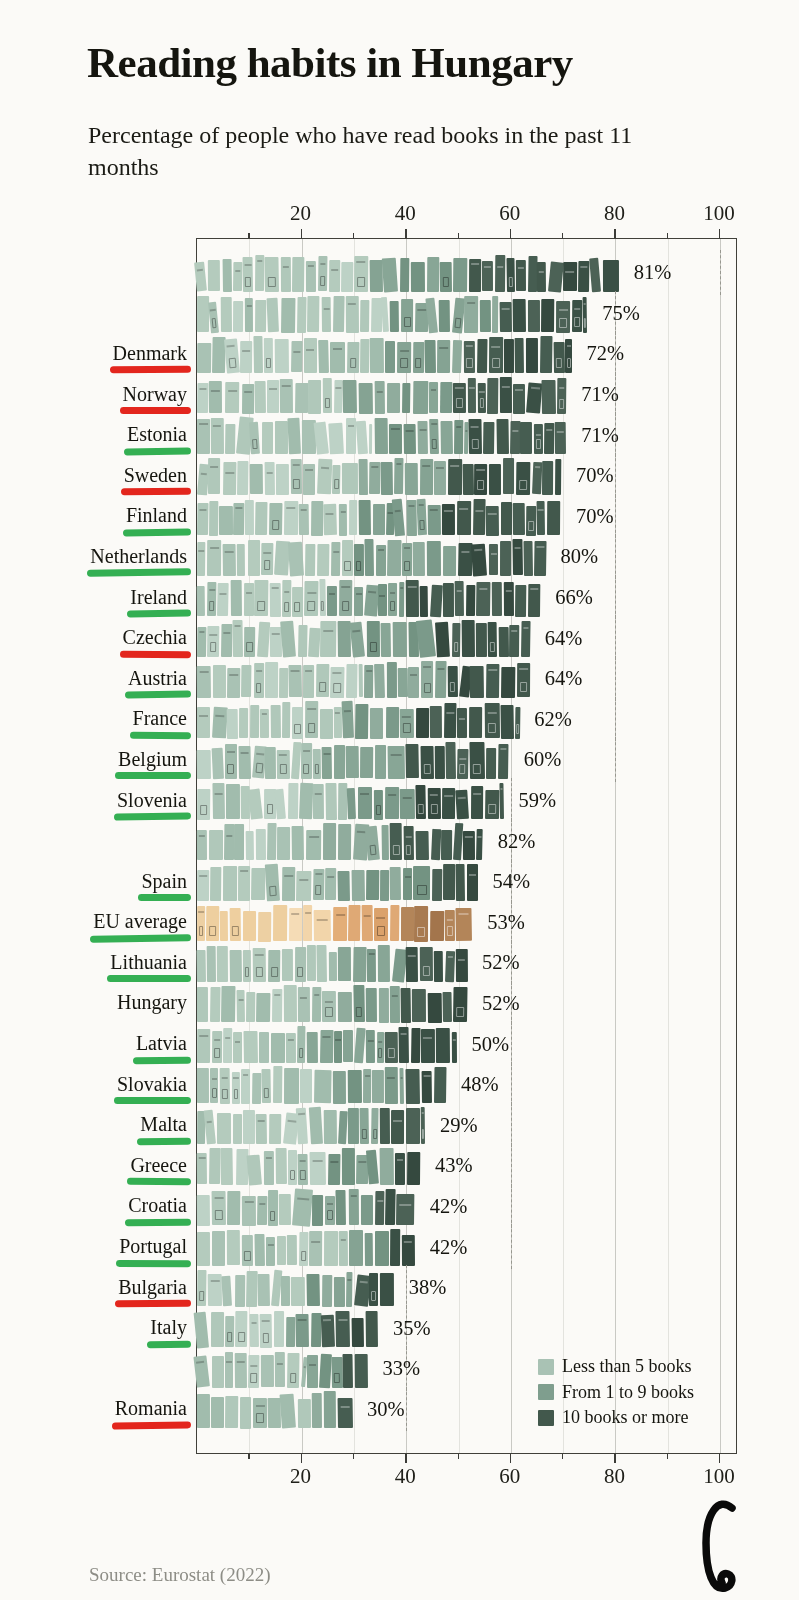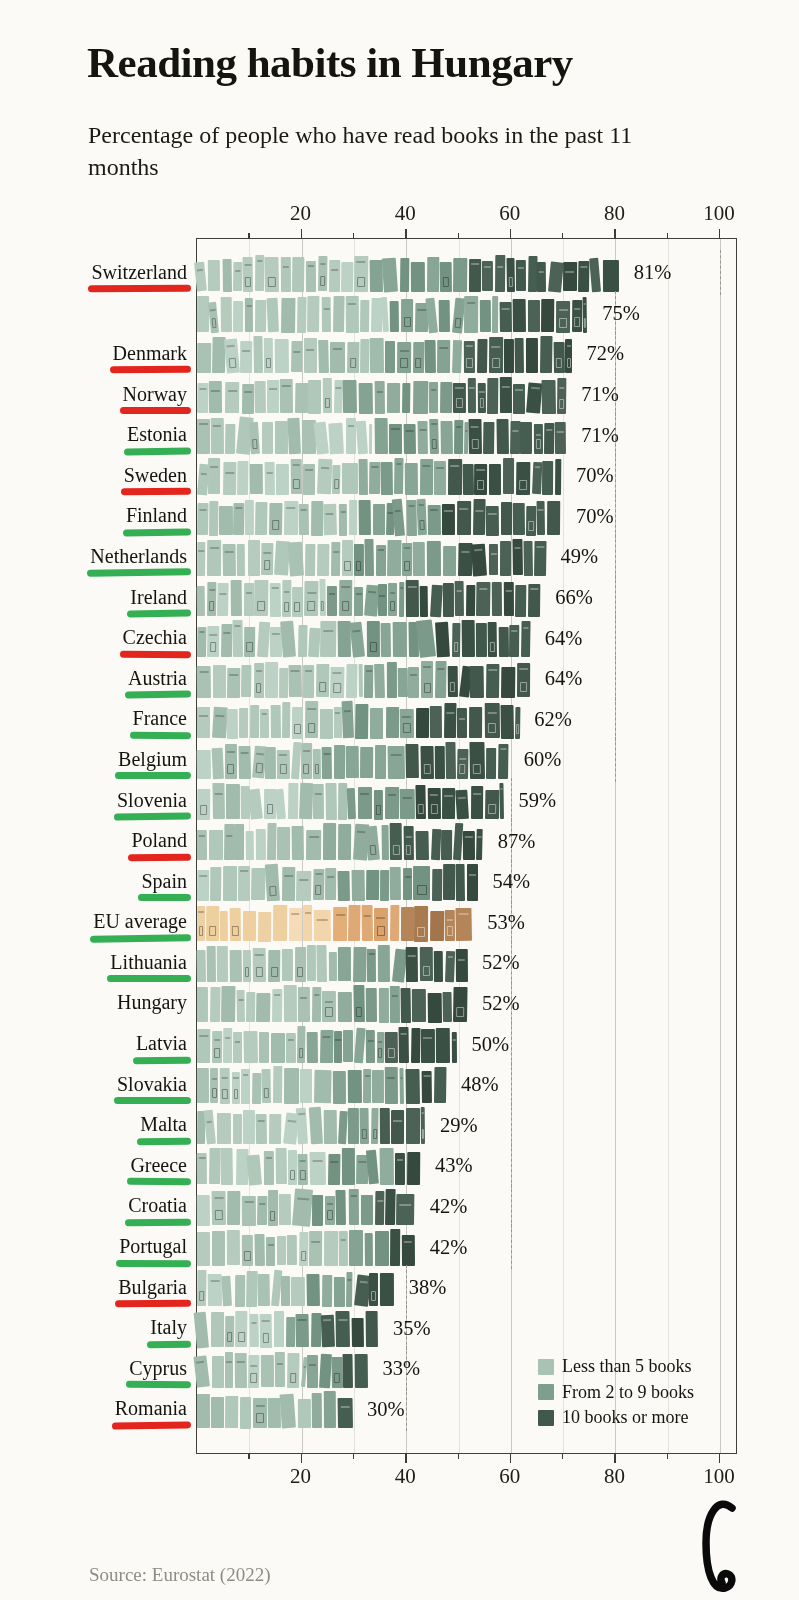--- a/index.html
+++ b/index.html
@@ -110,23 +110,20 @@
         <div class="gridline minor" style="left: 156.9px;"></div>
         <div class="gridline minor" style="left: 261.5px;"></div>
         <div class="gridline minor" style="left: 366.1px;"></div>
         <div class="gridline minor" style="left: 470.7px;"></div>
         <div class="gridline major" style="left: 104.6px;"></div>
         <div class="gridline major" style="left: 209.2px;"></div>
         <div class="gridline major" style="left: 313.8px;"></div>
         <div class="gridline major" style="left: 418.4px;"></div>
         <div class="gridline major" style="left: 523px;"></div>
         <div class="row">
-          <div class="label-cell">
-            <span class="clabel">Switzerland<i class="uline red" style="transform: rotate(-0.21deg);"></i></span>
-          </div>
           <span class="dash-guide" style="left: 523px;"></span>
           <div class="books">
             <div class="book" style="width: 10.3px; height: 29.4px; margin-right: 1.1px; background: rgb(180, 203, 189); transform-origin: 50% 100%; transform: rotate(-5.7deg);">
               <div class="bdet" style="left: 18%; right: 18%; height: 2px; top: 23.1655%; background: rgba(0, 0, 0, 0.22);"></div>
             </div>
             <div class="book" style="width: 12.3px; height: 31.3px; margin-right: 1.9px; background: rgb(180, 203, 189); transform-origin: 50% 100%; transform: rotate(-0.3deg);"></div>
             <div class="book" style="width: 8.8px; height: 32.5px; margin-right: 1.8px; background: rgb(161, 188, 173); transform-origin: 50% 100%; transform: rotate(-0.8deg);"></div>
             <div class="book" style="width: 8.6px; height: 29.3px; margin-right: 1.4px; background: rgb(180, 203, 189); transform-origin: 50% 100%; transform: rotate(0.8deg);">
               <div class="bdet" style="left: 18%; right: 18%; height: 2px; top: 26.4976%; background: rgba(0, 0, 0, 0.22);"></div>
             </div>
@@ -685,21 +682,21 @@
             </div>
             <div class="book" style="width: 11px; height: 35.2px; margin-right: 1.9px; background: rgb(76, 98, 86); transform-origin: 50% 100%; transform: rotate(0.1deg);"></div>
             <div class="book" style="width: 9.9px; height: 36.3px; margin-right: 1.1px; background: rgb(53, 73, 63); transform-origin: 50% 100%; transform: rotate(-0.9deg);">
               <div class="bdet" style="left: 18%; right: 18%; height: 2px; top: 21.6056%; background: rgba(255, 255, 255, 0.3);"></div>
             </div>
             <div class="book" style="width: 9.2px; height: 34.6px; margin-right: 1.2px; background: rgb(76, 98, 86); transform-origin: 50% 100%; transform: rotate(-0.9deg);"></div>
             <div class="book" style="width: 11.7px; height: 35.2px; margin-right: 1.3px; background: rgb(70, 93, 81); transform-origin: 50% 100%; transform: rotate(0.9deg);">
               <div class="bdet" style="left: 18%; right: 18%; height: 2px; top: 14.1155%; background: rgba(255, 255, 255, 0.3);"></div>
             </div>
           </div>
-          <span class="pct" style="left: 363.41px;">49%</span>
+          <span class="pct" style="left: 363.41px;">80%</span>
         </div>
         <div class="row">
           <div class="label-cell">
             <span class="clabel">Ireland<i class="uline green" style="transform: rotate(-0.76deg);"></i></span>
           </div>
           <span class="dash-guide" style="left: 418.4px;"></span>
           <div class="books">
             <div class="book" style="width: 8.2px; height: 30.3px; margin-right: 1.4px; background: rgb(169, 194, 180); transform-origin: 50% 100%; transform: rotate(-0.7deg);"></div>
             <div class="book" style="width: 9.4px; height: 34.1px; margin-right: 1.3px; background: rgb(161, 188, 173); transform-origin: 50% 100%; transform: rotate(0.7deg);">
               <div class="bdet" style="left: 18%; right: 18%; height: 2px; top: 19.3668%; background: rgba(0, 0, 0, 0.22);"></div>
@@ -1089,23 +1086,20 @@
             <div class="book" style="width: 13.7px; height: 29.1px; margin-right: 1.7px; background: rgb(66, 88, 76); transform-origin: 50% 100%; transform: rotate(0.8deg);">
               <div class="bdet" style="left: 22%; right: 22%; height: 8px; bottom: 5px; border: 1.5px solid rgba(255, 255, 255, 0.45); border-radius: 1px;"></div>
             </div>
             <div class="book" style="width: 3.9px; height: 36.1px; margin-right: 1.1px; background: rgb(66, 88, 76); transform-origin: 50% 100%; transform: rotate(-0.9deg);">
               <div class="bdet" style="left: 18%; right: 18%; height: 2px; top: 14.9332%; background: rgba(255, 255, 255, 0.3);"></div>
             </div>
           </div>
           <span class="pct" style="left: 321.57px;">59%</span>
         </div>
         <div class="row">
-          <div class="label-cell">
-            <span class="clabel">Poland<i class="uline red" style="transform: rotate(-0.61deg);"></i></span>
-          </div>
           <span class="dash-guide" style="left: 313.8px;"></span>
           <div class="books">
             <div class="book" style="width: 10px; height: 29.9px; margin-right: 1.5px; background: rgb(169, 194, 180); transform-origin: 50% 100%; transform: rotate(-0.3deg);">
               <div class="bdet" style="left: 18%; right: 18%; height: 2px; top: 16.5933%; background: rgba(0, 0, 0, 0.22);"></div>
             </div>
             <div class="book" style="width: 13.9px; height: 30.4px; margin-right: 1.4px; background: rgb(176, 200, 186); transform-origin: 50% 100%; transform: rotate(0.1deg);"></div>
             <div class="book" style="width: 9.5px; height: 35.5px; margin-right: 1.1px; background: rgb(161, 188, 173); transform-origin: 50% 100%; transform: rotate(0.7deg);">
               <div class="bdet" style="left: 18%; right: 18%; height: 2px; top: 31.406%; background: rgba(0, 0, 0, 0.22);"></div>
             </div>
             <div class="book" style="width: 10.1px; height: 35.5px; margin-right: 1.9px; background: rgb(161, 188, 173); transform-origin: 50% 100%; transform: rotate(0.1deg);"></div>
@@ -1137,21 +1131,21 @@
             <div class="book" style="width: 9px; height: 30.6px; margin-right: 1px; background: rgb(70, 93, 81); transform-origin: 50% 100%; transform: rotate(2.5deg);"></div>
             <div class="book" style="width: 10.9px; height: 30.2px; margin-right: 1.9px; background: rgb(70, 93, 81); transform-origin: 50% 100%; transform: rotate(0.3deg);"></div>
             <div class="book" style="width: 8.1px; height: 36.8px; margin-right: 1.2px; background: rgb(70, 93, 81); transform-origin: 50% 100%; transform: rotate(3.6deg);"></div>
             <div class="book" style="width: 12.2px; height: 29px; margin-right: 1px; background: rgb(53, 73, 63); transform-origin: 50% 100%; transform: rotate(-0.3deg);">
               <div class="bdet" style="left: 18%; right: 18%; height: 2px; top: 17.0908%; background: rgba(255, 255, 255, 0.3);"></div>
             </div>
             <div class="book" style="width: 6.4px; height: 31.4px; margin-right: 2.2px; background: rgb(58, 80, 69); transform-origin: 50% 100%; transform: rotate(1.3deg);">
               <div class="bdet" style="left: 18%; right: 18%; height: 2px; top: 22.9896%; background: rgba(255, 255, 255, 0.3);"></div>
             </div>
           </div>
-          <span class="pct" style="left: 300.65px;">87%</span>
+          <span class="pct" style="left: 300.65px;">82%</span>
         </div>
         <div class="row">
           <div class="label-cell">
             <span class="clabel">Spain<i class="uline green" style="transform: rotate(0.15deg);"></i></span>
           </div>
           <span class="dash-guide" style="left: 313.8px;"></span>
           <div class="books">
             <div class="book" style="width: 11.9px; height: 30.5px; margin-right: 1.6px; background: rgb(189, 210, 198); transform-origin: 50% 100%; transform: rotate(0.5deg);">
               <div class="bdet" style="left: 18%; right: 18%; height: 2px; top: 16.4126%; background: rgba(0, 0, 0, 0.22);"></div>
             </div>
@@ -1699,23 +1693,20 @@
             </div>
             <div class="book" style="width: 14.1px; height: 36.1px; margin-right: 1.6px; background: rgb(70, 93, 81); transform-origin: 50% 100%; transform: rotate(-0.9deg);">
               <div class="bdet" style="left: 18%; right: 18%; height: 2px; top: 22.0173%; background: rgba(255, 255, 255, 0.3);"></div>
             </div>
             <div class="book" style="width: 12px; height: 29px; margin-right: 2.1px; background: rgb(53, 73, 63); transform-origin: 50% 100%; transform: rotate(-0.9deg);"></div>
             <div class="book" style="width: 11.8px; height: 35.9px; margin-right: 2px; background: rgb(66, 88, 76); transform-origin: 50% 100%; transform: rotate(-0.7deg);"></div>
           </div>
           <span class="pct" style="left: 196.05px;">35%</span>
         </div>
         <div class="row">
-          <div class="label-cell">
-            <span class="clabel">Cyprus<i class="uline green" style="transform: rotate(0.28deg);"></i></span>
-          </div>
           <span class="dash-guide" style="left: 209.2px;"></span>
           <div class="books">
             <div class="book" style="width: 12.5px; height: 31.2px; margin-right: 2px; background: rgb(161, 188, 173); transform-origin: 50% 100%; transform: rotate(-6.7deg);">
               <div class="bdet" style="left: 18%; right: 18%; height: 2px; top: 15.3927%; background: rgba(0, 0, 0, 0.22);"></div>
             </div>
             <div class="book" style="width: 12px; height: 31.6px; margin-right: 1.2px; background: rgb(176, 200, 186); transform-origin: 50% 100%; transform: rotate(0deg);"></div>
             <div class="book" style="width: 8.8px; height: 35.4px; margin-right: 1.3px; background: rgb(169, 194, 180); transform-origin: 50% 100%; transform: rotate(0deg);">
               <div class="bdet" style="left: 18%; right: 18%; height: 2px; top: 24.6713%; background: rgba(0, 0, 0, 0.22);"></div>
             </div>
             <div class="book" style="width: 12.2px; height: 35px; margin-right: 1.5px; background: rgb(169, 194, 180); transform-origin: 50% 100%; transform: rotate(-0.5deg);">
@@ -1792,21 +1783,21 @@
       </div>
   </div>
 
   <div class="legend" id="legend">
       <div class="legend-item">
         <span class="swatch" style="background: rgb(169, 194, 180);"></span>
         <span class="legend-label">Less than 5 books</span>
       </div>
       <div class="legend-item">
         <span class="swatch" style="background: rgb(127, 158, 142);"></span>
-        <span class="legend-label">From 2 to 9 books</span>
+        <span class="legend-label">From 1 to 9 books</span>
       </div>
       <div class="legend-item">
         <span class="swatch" style="background: rgb(66, 88, 76);"></span>
         <span class="legend-label">10 books or more</span>
       </div>
     </div>
 
   <div class="source">Source: Eurostat (2022)</div>
 
   <div class="logo">

